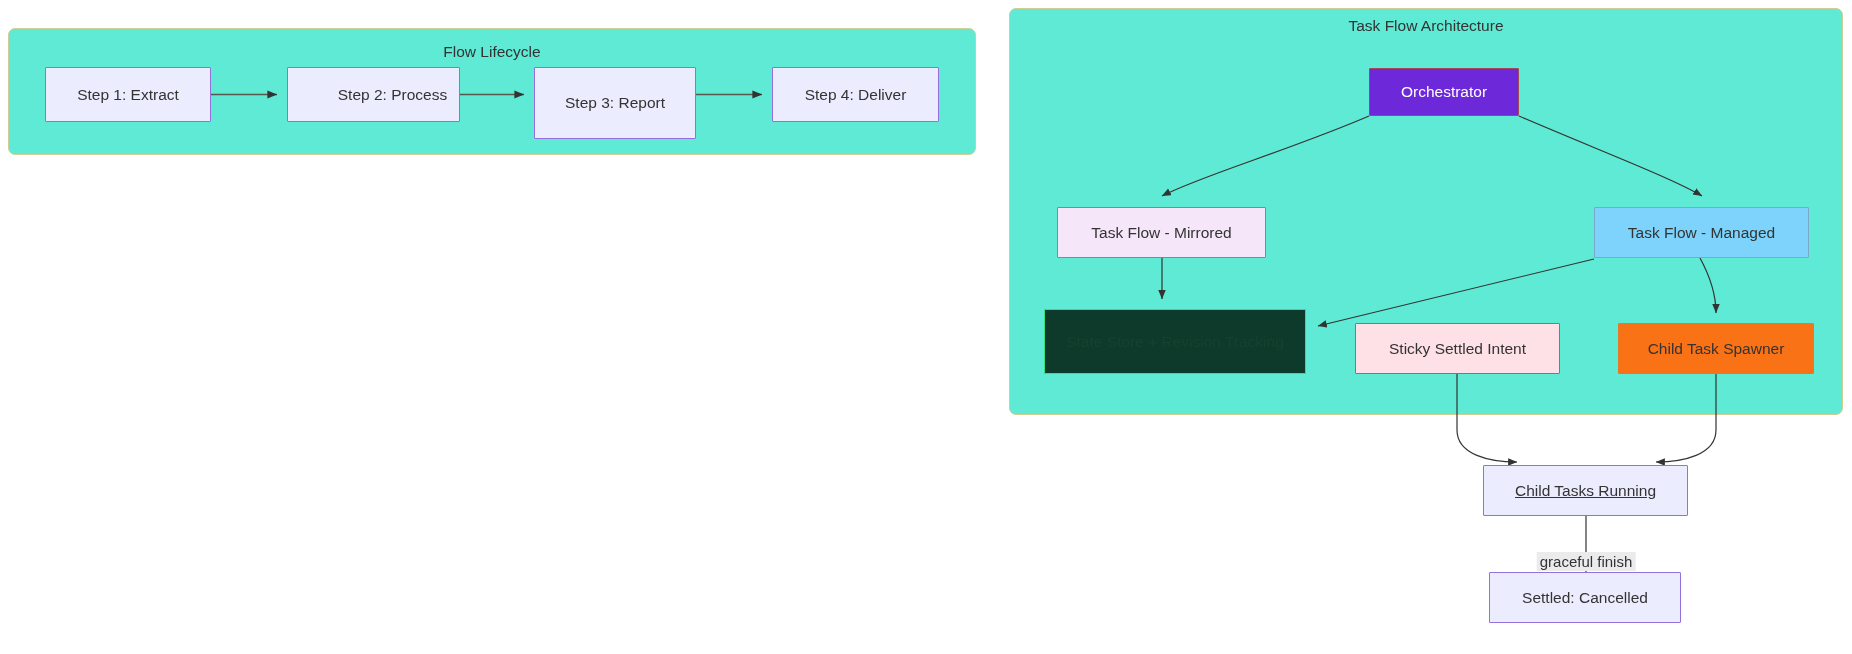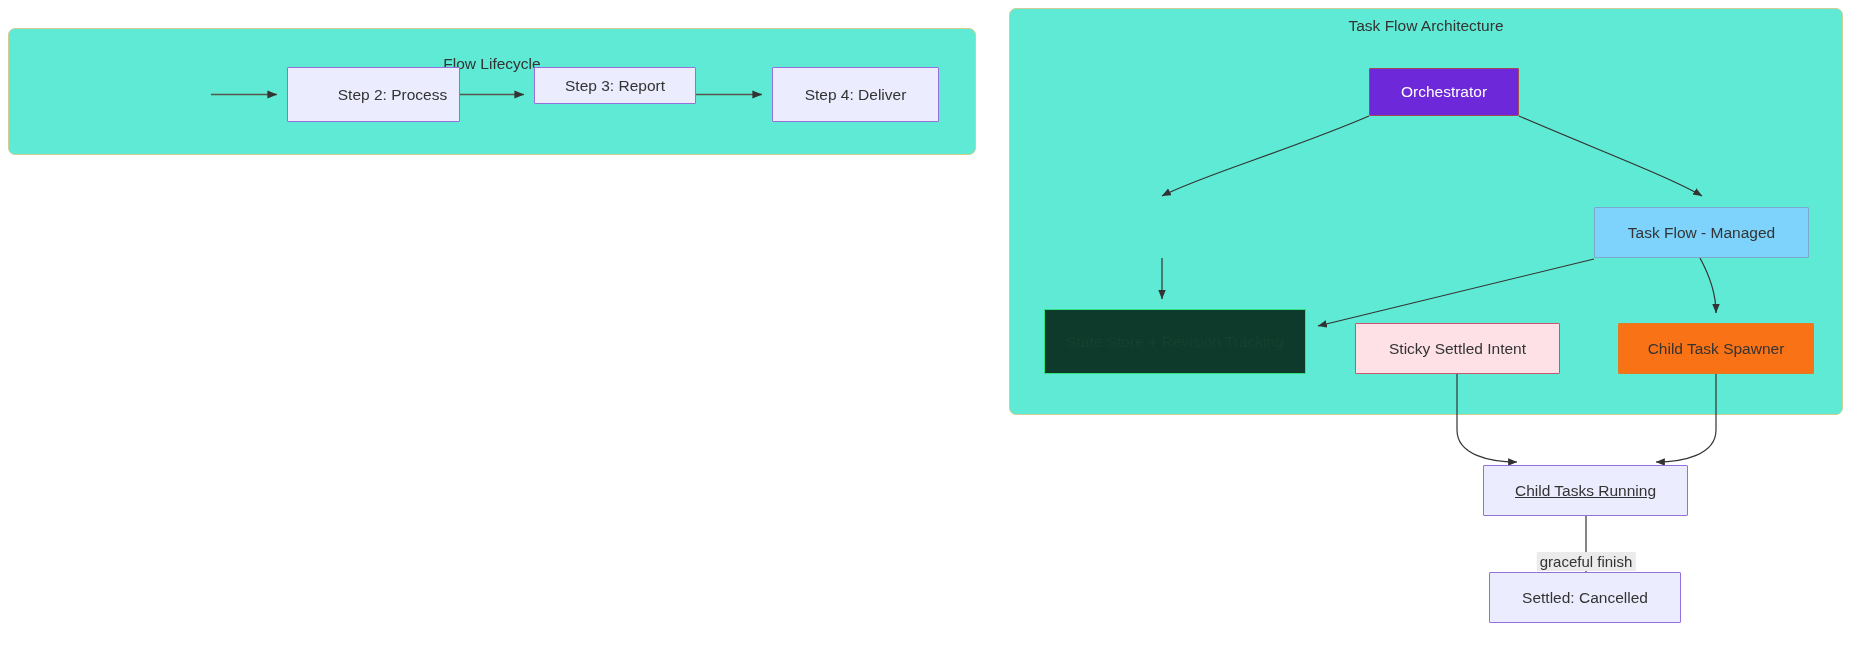--- a/index.html
+++ b/index.html
@@ -99,21 +99,21 @@
     white-space: nowrap;
     transform: translateX(-50%);
   }
 </style>
 </head>
 <body>
 
 <div id="canvas">
 
   <div class="subgraph" style="left:8px; top:28px; width:968px; height:127px;">
-    <div class="subgraph-title" style="top:26px;">Flow Lifecycle</div>
+    <div class="subgraph-title" style="top:14px;">Flow Lifecycle</div>
   </div>
 
   <div class="subgraph" style="left:1009px; top:8px; width:834px; height:407px;">
     <div class="subgraph-title" style="top:8px;">Task Flow Architecture</div>
   </div>
 
   <svg class="edge-layer" viewBox="0 0 1852 654" xmlns="http://www.w3.org/2000/svg">
     <defs>
       <marker id="arrow" markerWidth="9" markerHeight="9" refX="7.4" refY="3.1" orient="auto" markerUnits="strokeWidth">
         <path d="M0,0 L7.6,3.1 L0,6.2 z" fill="#333333"></path>
@@ -155,37 +155,43 @@
 
     <g>
       <path d="M1716,374 L1716,430 C1716,455 1683,462 1656,462" fill="none" stroke="#333333" stroke-width="1.2" marker-end="url(#arrow)"></path>
     </g>
 
     <g>
       <path d="M1586,516 L1586,583" fill="none" stroke="#333333" stroke-width="1.2" marker-end="url(#arrow)"></path>
     </g>
   </svg>
 
+  <div class="node node-lavender" style="left:45px; top:67px; width:166px; height:55px;">
+    <span>Step 1: Extract</span>
+  </div>
 
   <div class="node node-lavender" style="left:287px; top:67px; width:173px; height:55px;padding-left:44px;">
     <span>Step 2: Process</span>
   </div>
 
-  <div class="node node-lavender" style="left:534px; top:67px; width:162px; height:37px;align-items:center;">
+  <div class="node node-lavender" style="left:534px; top:67px; width:162px; height:72px;align-items:center;">
     <span>Step 3: Report</span>
   </div>
 
   <div class="node node-lavender" style="left:772px; top:67px; width:167px; height:55px;">
     <span>Step 4: Deliver</span>
   </div>
 
   <div class="node node-dark" style="left:1369px; top:68px; width:150px; height:48px;">
     <span>Orchestrator</span>
   </div>
 
+  <div class="node node-violet" style="left:1057px; top:207px; width:209px; height:51px;">
+    <span>Task Flow - Mirrored</span>
+  </div>
 
   <div class="node node-blue" style="left:1594px; top:207px; width:215px; height:51px;">
     <span>Task Flow - Managed</span>
   </div>
 
   <div class="node node-green" style="left:1044px; top:309px; width:262px; height:65px;">
     <span>State Store + Revision Tracking</span>
   </div>
 
   <div class="node node-pink" style="left:1355px; top:323px; width:205px; height:51px;">

